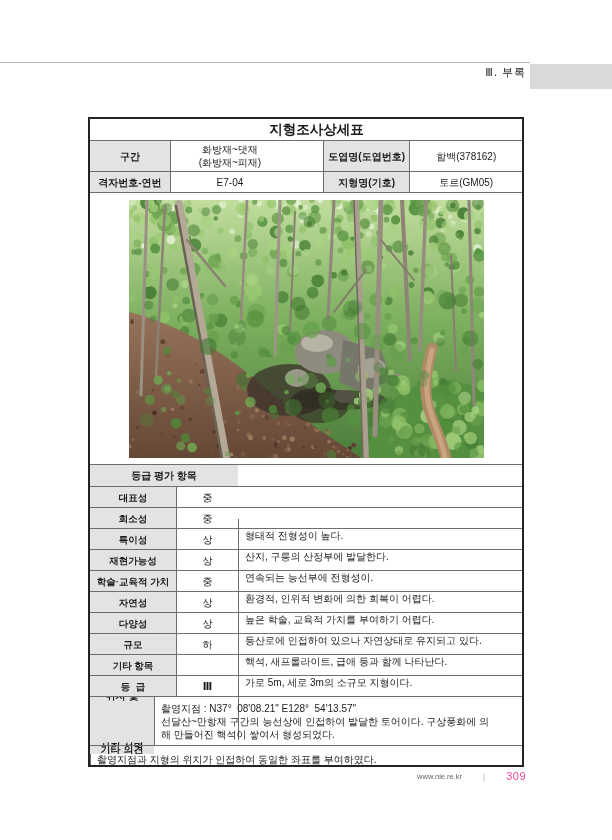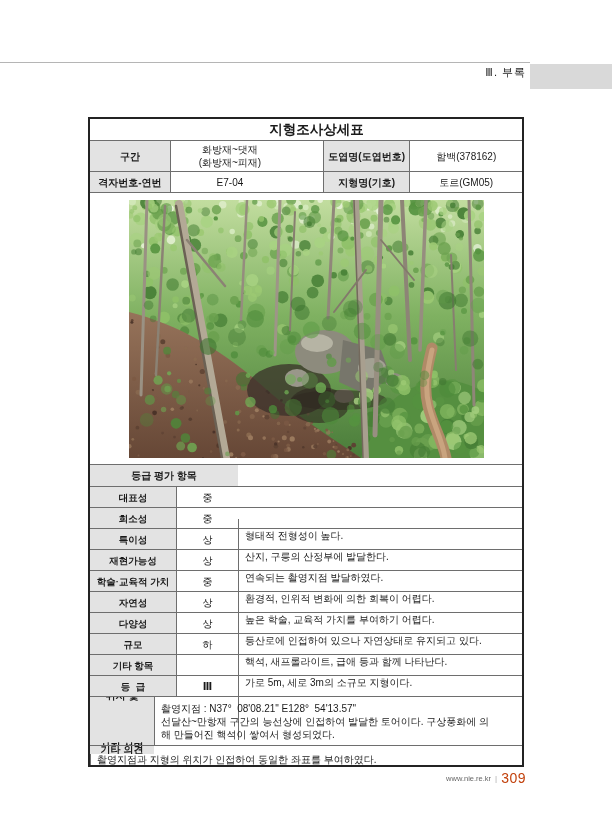--- a/index.html
+++ b/index.html
@@ -38,24 +38,24 @@
   .c-item{width:86px;} .c-grade{width:62px;}
   .eval-item{white-space:pre-wrap;font-weight:bold;font-size:9.5px;}
   .criteria{align-items:flex-start;justify-content:center;text-align:left;padding:16px 6px;}
   .eval-row:last-child .grade{font-weight:bold;}
   .note-row1{height:48px;}
   .note-row2{height:19px;flex-direction:column;}
   .c-note-label{width:64px;gap:38px;} .c-note-content{width:346px;}
   .note-content{align-items:flex-start;justify-content:center;text-align:left;padding:2px 6px;}
   .note-line{white-space:pre-wrap;font-size:10px;line-height:13px;}
   
-  .footer{position:absolute;top:770px;right:86px;display:flex;align-items:center;gap:4px;}
+  .footer{position:absolute;top:770px;right:86px;display:flex;align-items:center;gap:21px;}
   .footer-site{font-size:7.5px;color:#666;}
   .footer-divider{font-size:8px;color:#aaa;}
-  .footer-page{font-size:14px;color:#c2410c;letter-spacing:0.5px;}
+  .footer-page{font-size:11px;color:#ec4899;letter-spacing:0.5px;}
 </style>
 </head>
 <body>
 
 <div class="page">
 
   <div class="header-rule"></div>
   <div class="section-label">Ⅲ. 부록</div>
   <div class="section-tab"></div>
 
@@ -770,21 +770,21 @@
 
   <div class="row eval-row">
     <div class="cell gray eval-item c-item">희소성</div>
     <div class="cell grade c-grade">중</div>
     <div class="cell criteria c-crit">산지, 구릉의 산정부에 발달한다.</div>
   </div>
 
   <div class="row eval-row">
     <div class="cell gray eval-item c-item">특이성</div>
     <div class="cell grade c-grade">상</div>
-    <div class="cell criteria c-crit">연속되는 촬영지점 발달하였다.</div>
+    <div class="cell criteria c-crit">연속되는 능선부에 전형성이.</div>
   </div>
 
   <div class="row eval-row">
     <div class="cell gray eval-item c-item">재현가능성</div>
     <div class="cell grade c-grade">상</div>
     <div class="cell criteria c-crit">환경적, 인위적 변화에 의한 회복이 어렵다.</div>
   </div>
 
   <div class="row eval-row">
     <div class="cell gray eval-item c-item">학술·교육적 가치</div>

